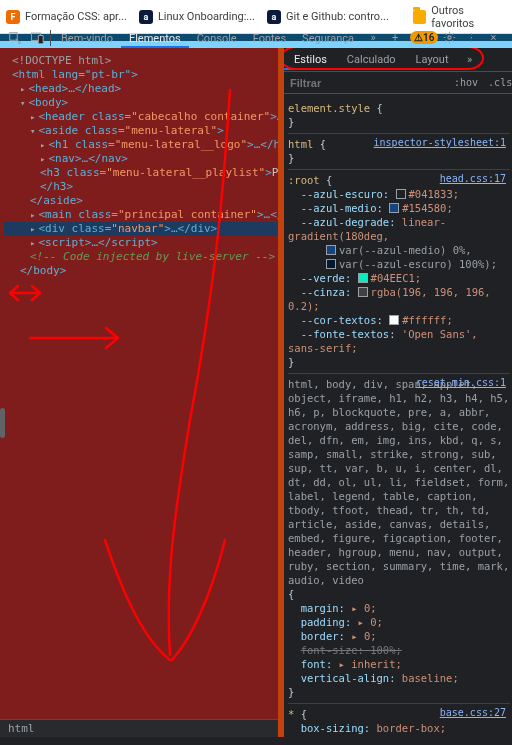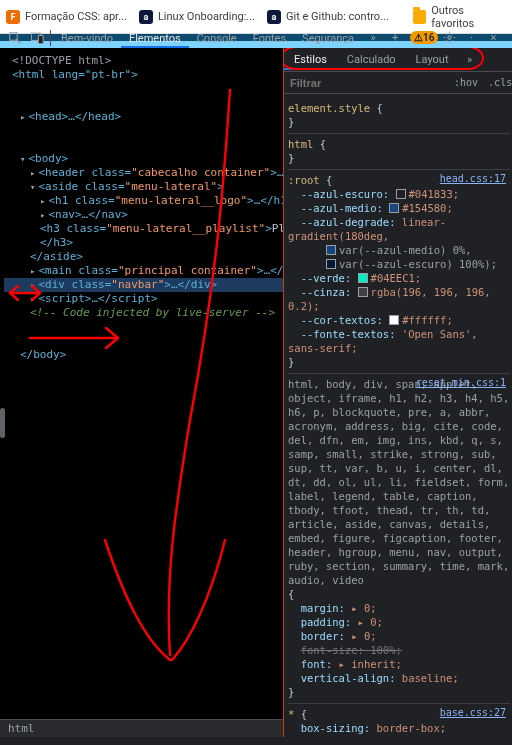--- a/index.html
+++ b/index.html
@@ -78,29 +78,29 @@
     color:#202124;
     font-size:10px; font-weight:600;
     padding:0 4px; border-radius:7px;
     height:13px;
     margin-left:4px;
   }
   
   .panes { display:flex; height: calc(100% - 56px); }
   .dom-pane {
     width: 284px;
-    background:#000000;
-    border-right:1px solid #c2410c;
+    background:#7f1d1d;
+    border-right:6px solid #c2410c;
     display:flex; flex-direction:column;
     position:relative;
   }
   .styles-pane { flex:1; background:#202124; display:flex; flex-direction:column; overflow:hidden;}
   .dom-content { padding: 6px 0 0 4px; font-family: Menlo, Consolas, monospace; font-size: 11px; line-height: 14px; overflow:hidden;}
   .ln { white-space: nowrap; padding-left:8px; }
-  .ln.l1{padding-left:16px;margin-top:28px;} .ln.l2{padding-left:26px;} .ln.l3{padding-left:36px;}
+  .ln.l1{padding-left:16px;} .ln.l2{padding-left:26px;} .ln.l3{padding-left:36px;}
   .str { color:#f29766; }
   .gry { color:#9aa0a6; }
   .blu { color:#5db0d7; }
   .cmt { color:#6a9955; font-style:italic; }
   .tri::before {
     content:"▸"; color:#9aa0a6; margin-right:3px; font-size:9px;
   }
   .tri.open::before { content:"▾"; }
   .hl { background:#1d3a5f; }
   .breadcrumb {
@@ -261,20 +261,21 @@
       <span class="filterbtn" style="font-size:14px;">+</span>
 
     </div>
 
     <div class="rules">
       <div class="rule">
         <span class="sel">element.style</span> <span>{</span><br>
         <span>}</span>
       </div>
       <div class="rule">
+        <span class="link">inspector-stylesheet:1</span>
         <span class="sel">html</span> <span>{</span><br>
         <span>}</span>
       </div>
       <div class="rule">
         <span class="link">head.css:17</span>
         <span class="sel">:root</span> <span>{</span><br>
         &nbsp;&nbsp;<span class="prop">--azul-escuro:</span> <span class="swatch"></span><span class="val">#041833;</span><br>
         &nbsp;&nbsp;<span class="prop">--azul-medio:</span> <span class="swatch" style="background:#154580"></span><span class="val">#154580;</span><br>
         &nbsp;&nbsp;<span class="prop">--azul-degrade:</span> <span class="val">linear-gradient(180deg,</span><br>
         &nbsp;&nbsp;&nbsp;&nbsp;&nbsp;&nbsp;<span class="swatch" style="background:#154580"></span><span class="cssvar">var(--azul-medio) 0%,</span><br>

